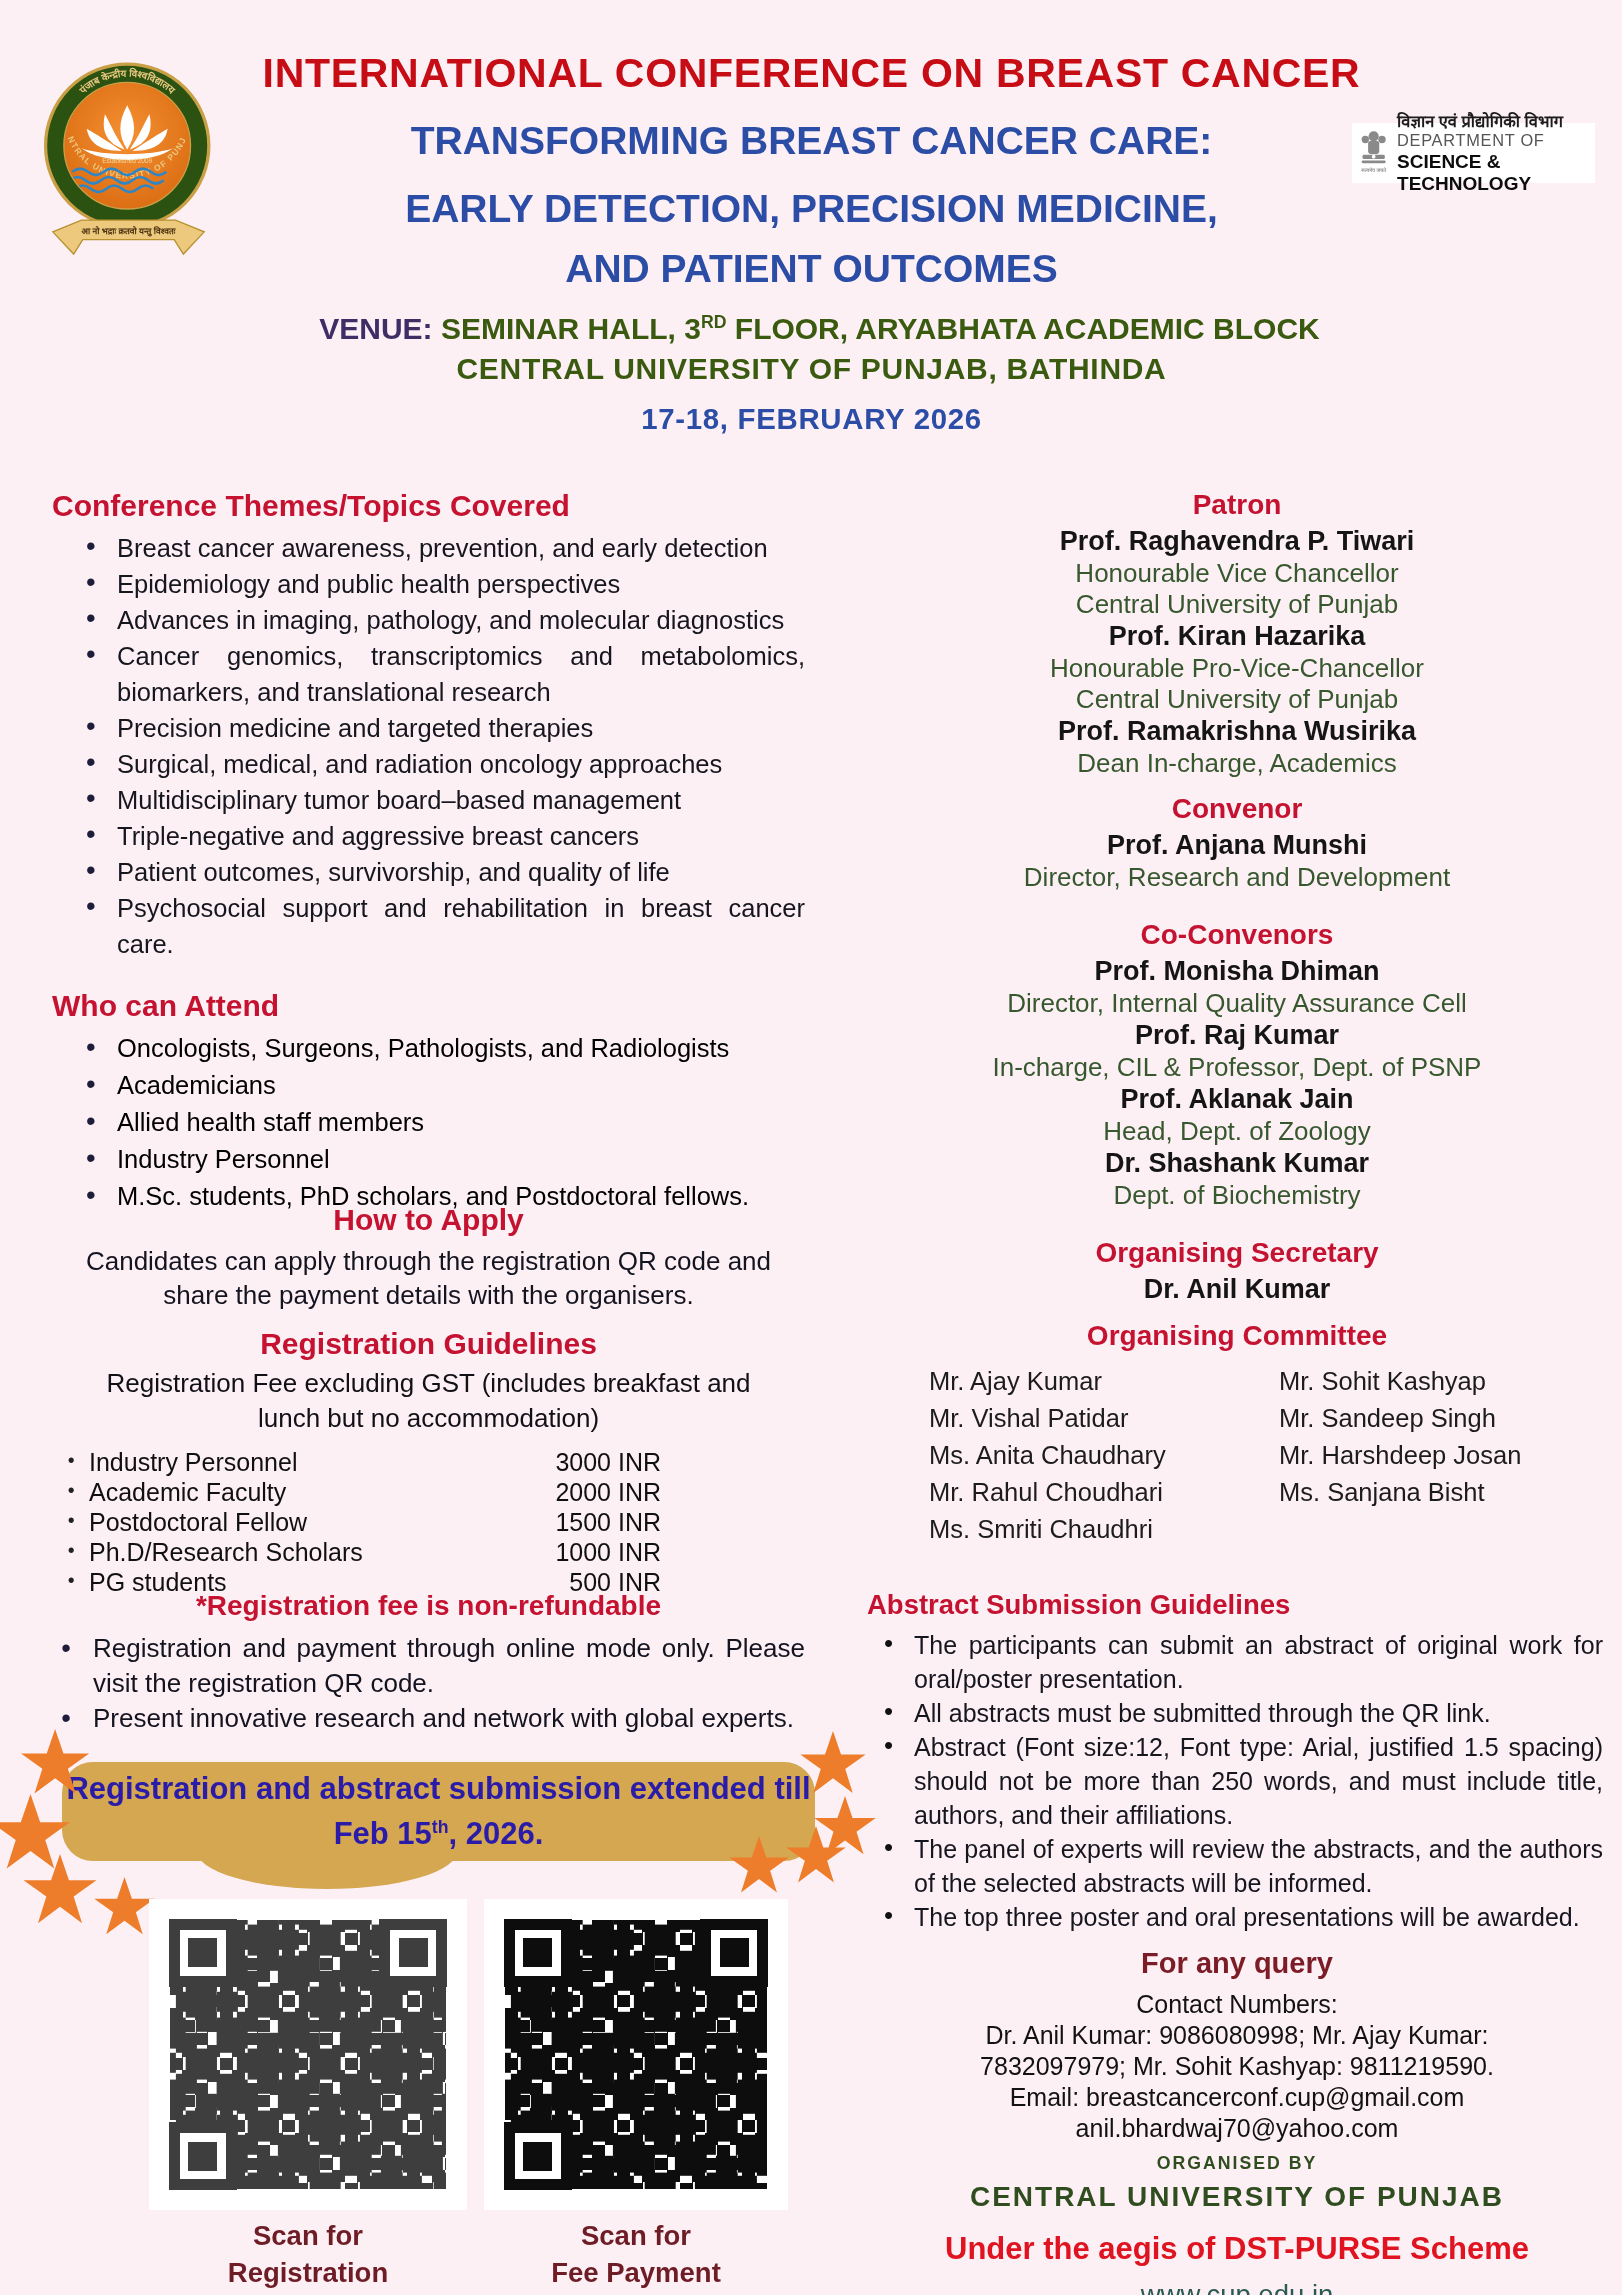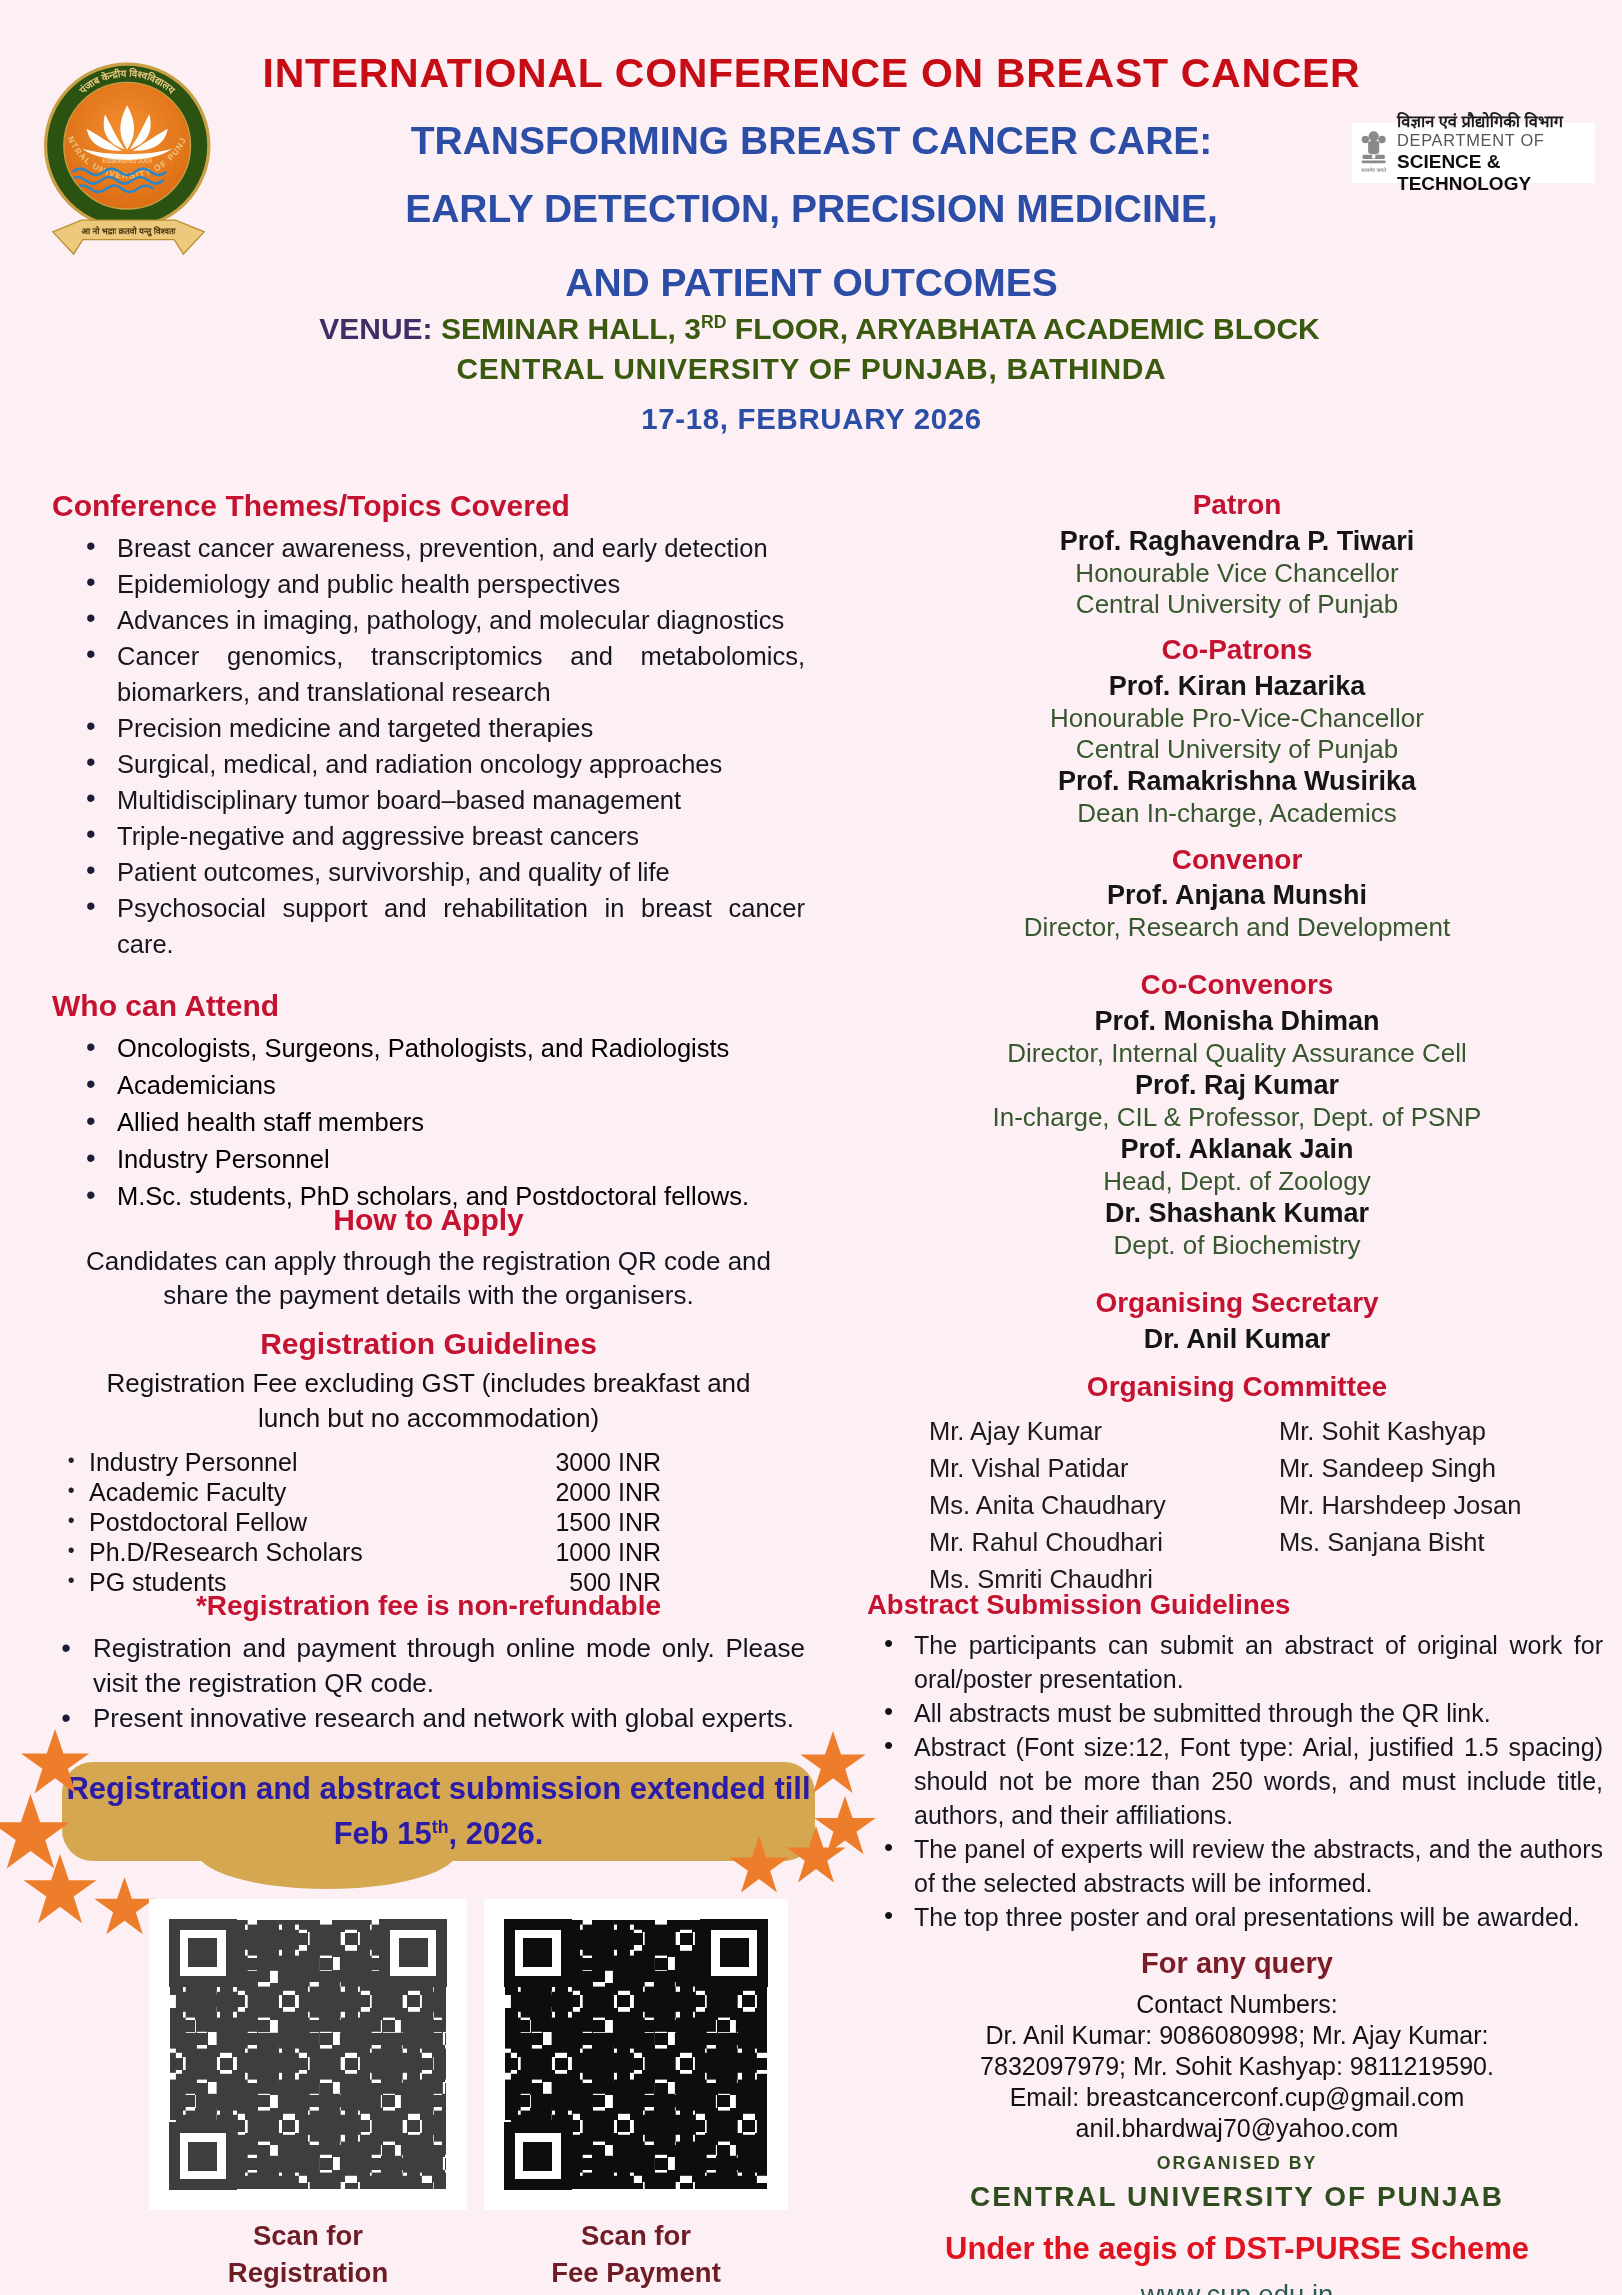--- a/index.html
+++ b/index.html
@@ -2,21 +2,21 @@
 <html style="font-size:10.5px"><head>
 <meta charset="utf-8">
 <style>
   html,body{margin:0;padding:0;background:#fdf0f5;}
   #poster{position:relative;width:1623px;height:2295px;background:#fdf0f5;overflow:hidden;
           font-family:"Liberation Sans","DejaVu Sans",sans-serif;color:#16161f;}
   .abs{position:absolute;}
   .hline{position:absolute;left:0;right:0;text-align:center;font-weight:bold;}
   #title{top:50px;font-size:41px;color:#c60d15;letter-spacing:0.7px;}
   .sub{font-size:39px;color:#2b4da6;}
-  #sub1{top:119px}#sub2{top:187px}#sub3{top:261px}
+  #sub1{top:119px}#sub2{top:187px}#sub3{top:247px}
   #venueline{top:312px;font-size:30px;color:#3a5a10;padding-left:16px;}
   #venueline .vlabel{color:#3f2d66;}
   #venueline sup{font-size:17.7px;}
   #cupline{top:352px;font-size:30px;color:#3a5a10;letter-spacing:0.7px;}
   #dateline{top:402px;font-size:29.4px;color:#2b4da6;letter-spacing:0.7px;}
 
   
   .sec-h{font-size:30px;font-weight:bold;color:#c41230;}
   #themes{left:52px;top:489px;width:753px;}
   #attend{left:52px;top:989px;width:753px;}
@@ -281,21 +281,20 @@
     <div>Scan for</div>
     <div>Fee Payment</div>
   </div>
 
   <div id="people" class="abs">
     <div class="rh first">Patron</div>
     <div class="rn">Prof. Raghavendra P. Tiwari</div>
     <div class="rr">Honourable Vice Chancellor</div>
     <div class="rr">Central University of Punjab</div>
 
-    <div class="rh">Co-Patrons</div>
     <div class="rn">Prof. Kiran Hazarika</div>
     <div class="rr">Honourable Pro-Vice-Chancellor</div>
     <div class="rr">Central University of Punjab</div>
     <div class="rn">Prof. Ramakrishna Wusirika</div>
     <div class="rr">Dean In-charge, Academics</div>
 
     <div class="rh">Convenor</div>
     <div class="rn">Prof. Anjana Munshi</div>
     <div class="rr">Director, Research and Development</div>
 

